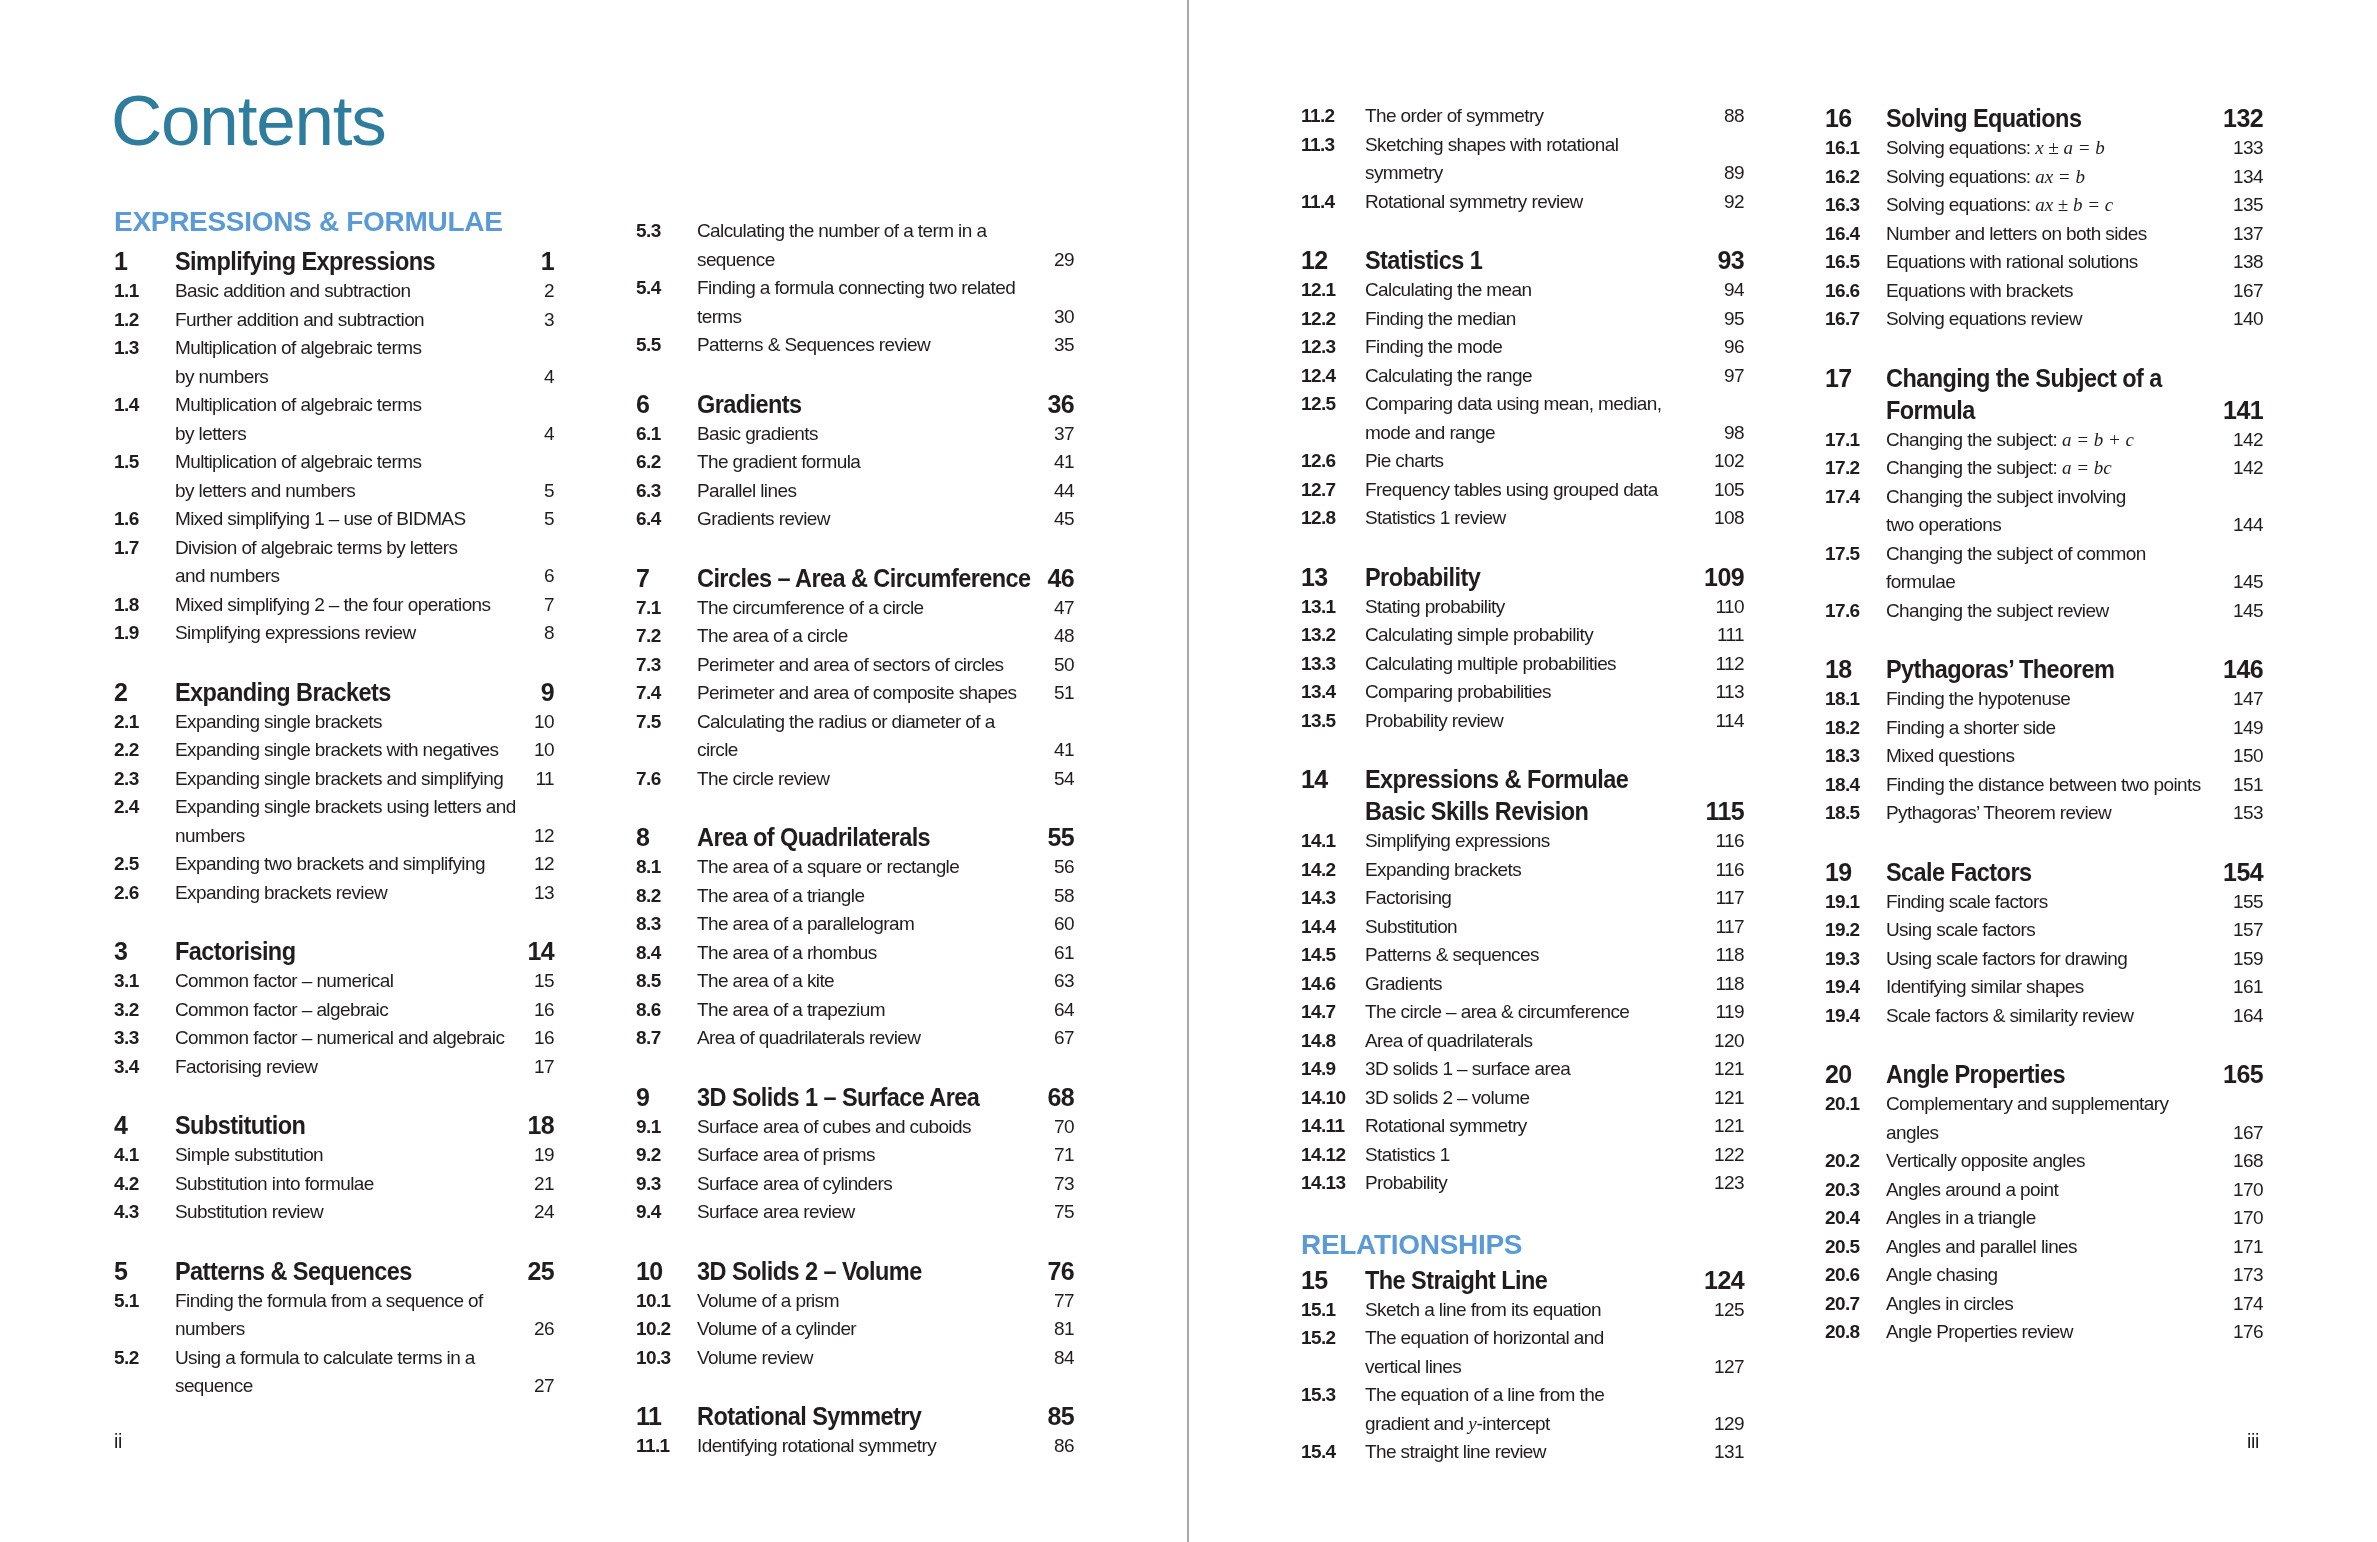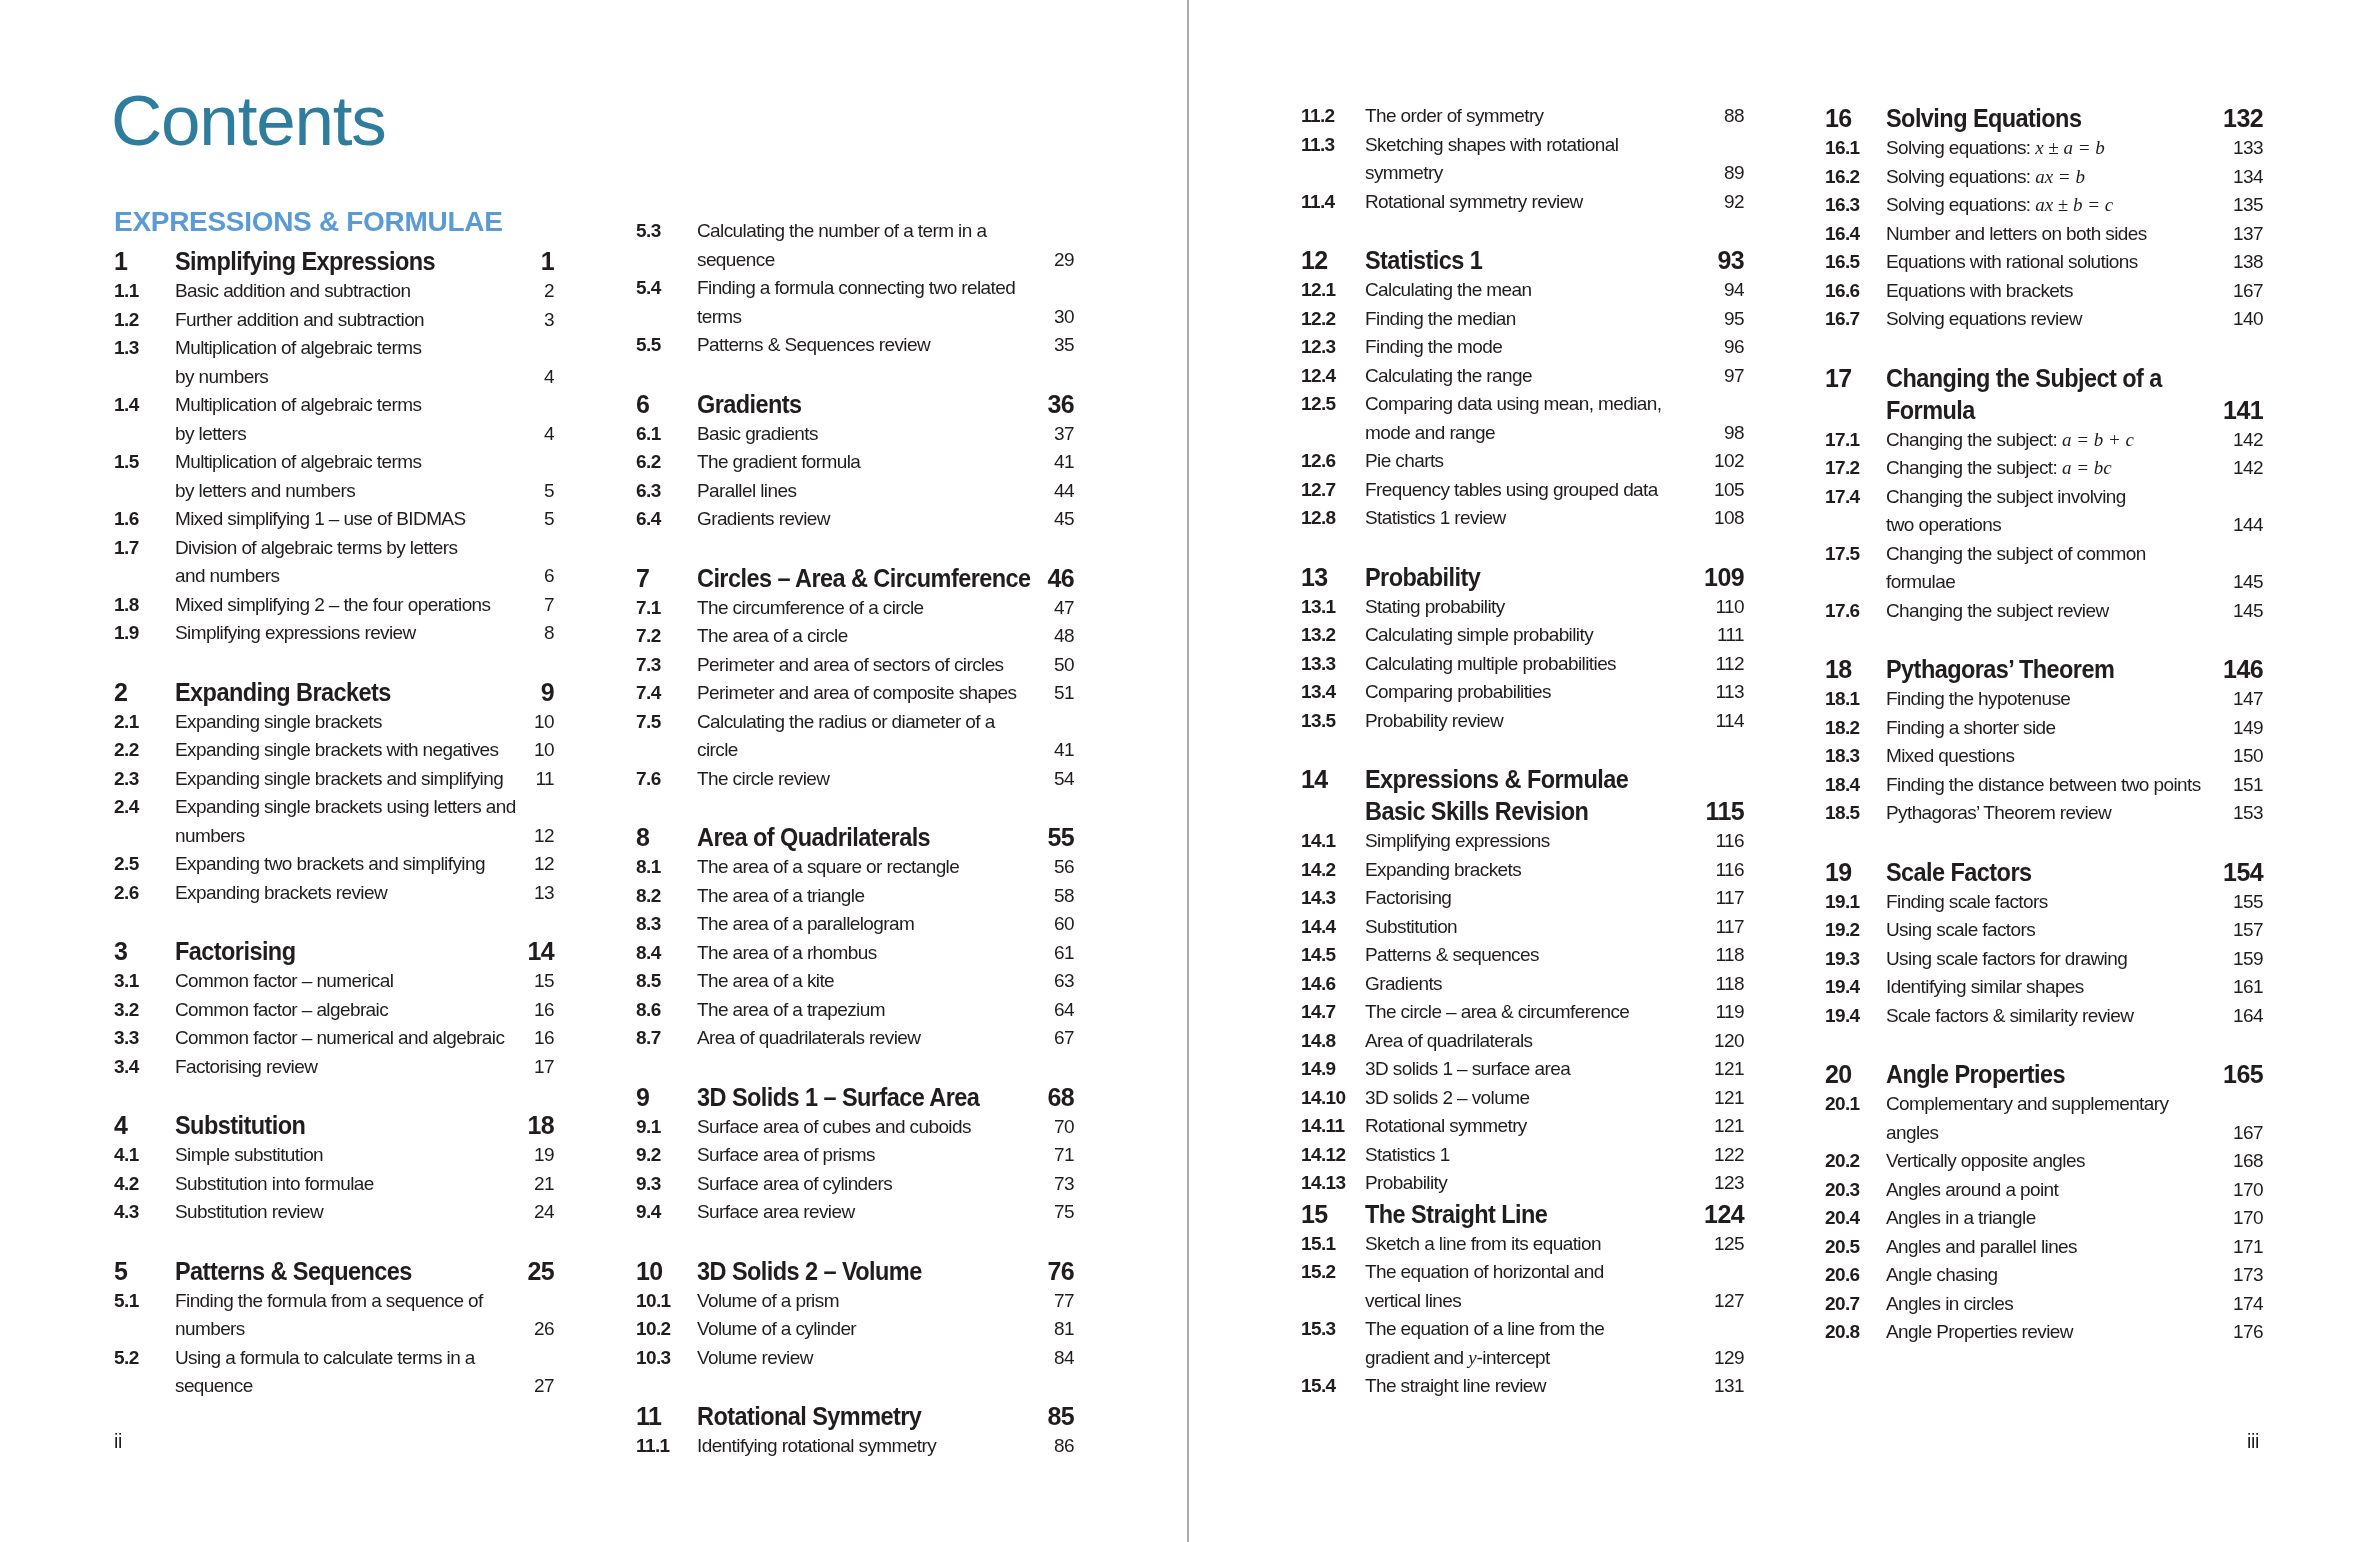--- a/index.html
+++ b/index.html
@@ -598,20 +598,21 @@
     <div class="row">
       <span class="num">14.12</span>
       <span class="title">Statistics 1</span>
       <span class="page">122</span>
     </div>
     <div class="row">
       <span class="num">14.13</span>
       <span class="title">Probability</span>
       <span class="page">123</span>
     </div>
+    <div class="secrow" style="margin-top: 28px;">RELATIONSHIPS</div>
     <div class="row chapter">
       <span class="num">15</span>
       <span class="title">The Straight Line</span>
       <span class="page">124</span>
     </div>
     <div class="row">
       <span class="num">15.1</span>
       <span class="title">Sketch a line from its equation</span>
       <span class="page">125</span>
     </div>

